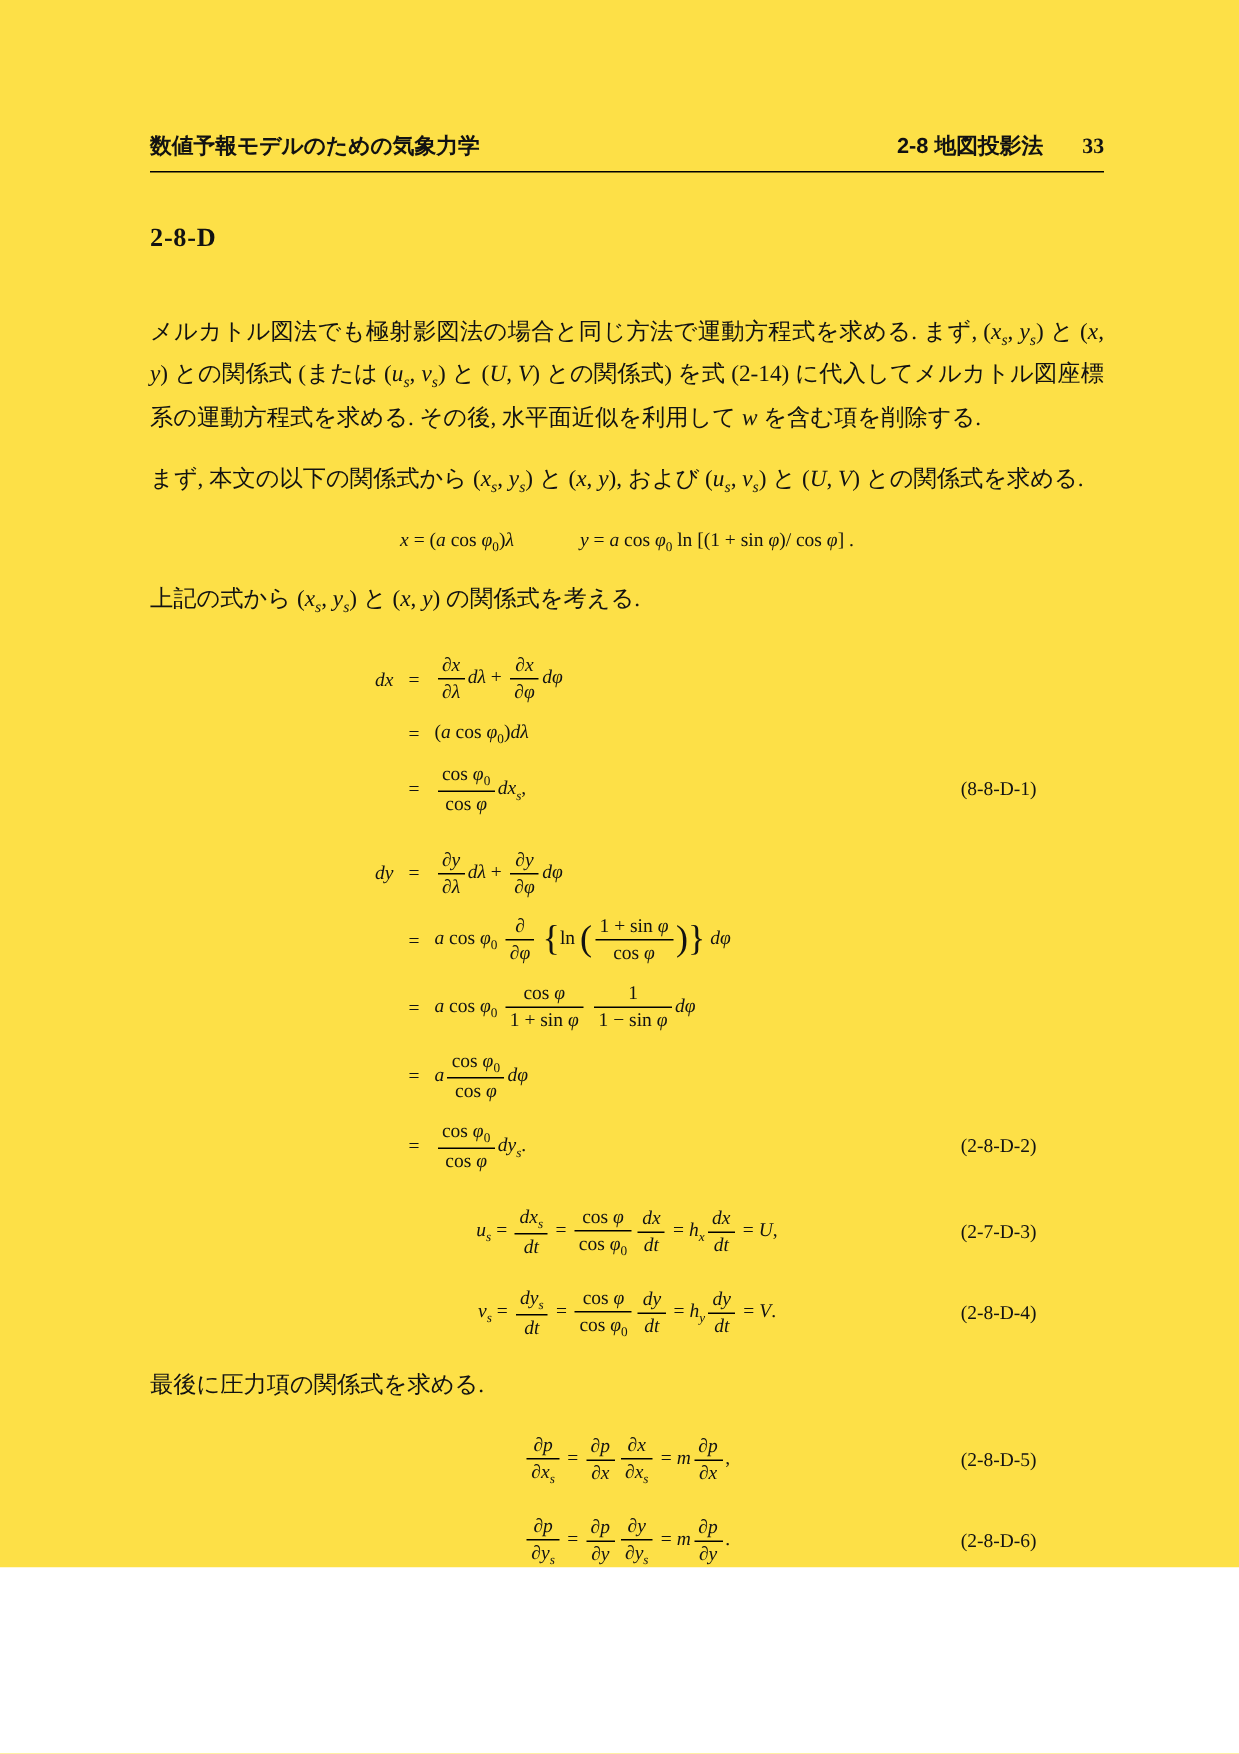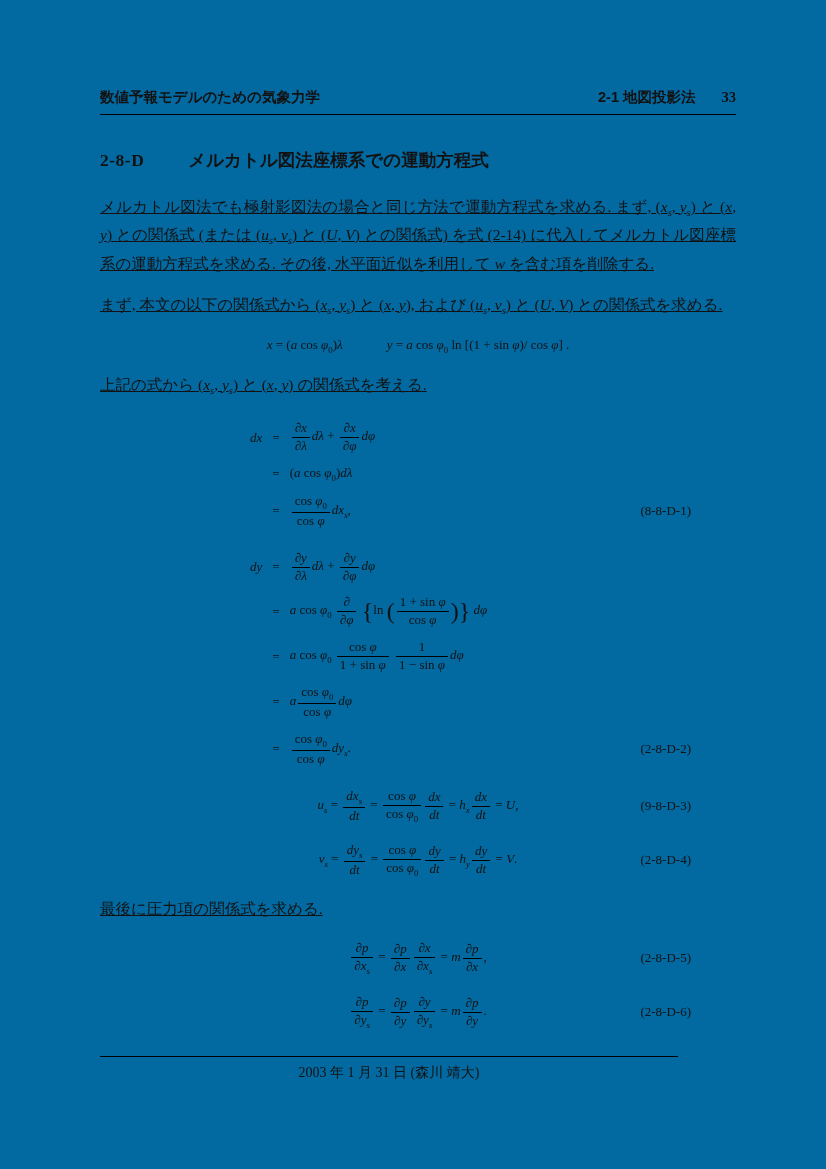--- a/index.html
+++ b/index.html
@@ -1,33 +1,33 @@
 <!DOCTYPE html>
 <html><head>
 <meta charset="utf-8">
 <style>
   html,body { margin:0; padding:0; background:#ffffff; }
   .page {
-    width:826px; height:1169px; background:#0369a1; position:relative;
+    width:826px; height:1045px; background:#fde047; position:relative;
     box-sizing:border-box; padding:88px 90px 0 100px;
     font-family:"Liberation Serif","DejaVu Serif",serif; color:#121212;
     overflow:hidden;
   }
   
   .hdr { display:flex; justify-content:space-between; align-items:baseline;
          font-family:"Liberation Sans","DejaVu Sans",sans-serif;
          font-weight:bold; font-size:14.5px; }
   .hdr .pgnum { font-family:"Liberation Serif","DejaVu Serif",serif; margin-left:26px; }
   .hrule { border-top:1.6px solid #000; margin-top:7px; }
   
-  .heading { margin:33px 0 22px 0; font-size:17.5px; font-weight:bold; display:flex; align-items:baseline; }
+  .heading { margin:33px 0 40px 0; font-size:17.5px; font-weight:bold; display:flex; align-items:baseline; }
   .heading .num { font-family:"Liberation Serif","DejaVu Serif",serif; margin-right:44px; letter-spacing:0.5px; }
   .heading .ttl { font-family:"Liberation Sans","DejaVu Sans",sans-serif; }
   
-  p.body { font-size:15.5px; line-height:1.74; margin:14px 0; text-align:justify;text-decoration:underline; }
+  p.body { font-size:15.5px; line-height:1.74; margin:14px 0; text-align:justify; }
   p.body i, .eq i { font-family:"Liberation Serif","DejaVu Serif",serif; }
   sub { font-size:68%; }
   
   .eq { font-size:13px; }
   .fr { display:inline-block; vertical-align:middle; text-align:center; margin:0 2px; }
   .fr .nu, .fr .de { display:block; padding:0 3px; line-height:1.3; white-space:nowrap; }
   .fr .de { border-top:1px solid #000; }
   .big { font-size:185%; vertical-align:middle; line-height:0; font-weight:300; }
   .sp { display:inline-block; width:44px; }
   .eqcenter { position:relative; text-align:center; margin:17px 0; white-space:nowrap; }
@@ -43,28 +43,27 @@
   .footer .date { text-align:center; font-size:14px; margin-top:7px; }
 </style>
 </head>
 <body>
 
 <div class="page">
 
   <div class="hdr">
     <span>数値予報モデルのための気象力学</span>
     <span>
-      <span>2-1 地図投影法</span><span class="pgnum">33</span>
+      <span>2-8 地図投影法</span><span class="pgnum">33</span>
     </span>
   </div>
   <div class="hrule"></div>
 
   <div class="heading">
     <span class="num">2-8-D</span>
-    <span class="ttl">メルカトル図法座標系での運動方程式</span>
   </div>
 
   <p class="body">メルカトル図法でも極射影図法の場合と同じ方法で運動方程式を求める. まず, (<i>x</i><sub><i>s</i></sub>, <i>y</i><sub><i>s</i></sub>) と (<i>x</i>, <i>y</i>) との関係式 (または (<i>u</i><sub><i>s</i></sub>, <i>v</i><sub><i>s</i></sub>) と (<i>U</i>, <i>V</i>) との関係式) を式 (2-14) に代入してメルカトル図座標系の運動方程式を求める. その後, 水平面近似を利用して <i>w</i> を含む項を削除する.</p>
 
   <p class="body">まず, 本文の以下の関係式から (<i>x</i><sub><i>s</i></sub>, <i>y</i><sub><i>s</i></sub>) と (<i>x</i>, <i>y</i>), および (<i>u</i><sub><i>s</i></sub>, <i>v</i><sub><i>s</i></sub>) と (<i>U</i>, <i>V</i>) との関係式を求める.</p>
 
   <div class="eq eqcenter">
     <span><i>x</i> = (<i>a</i> cos <i>φ</i><sub>0</sub>)<i>λ</i><span class="sp"></span><i>y</i> = <i>a</i> cos <i>φ</i><sub>0</sub> ln [(1 + sin <i>φ</i>)/ cos <i>φ</i>] .</span>
   </div>
 
@@ -110,21 +109,21 @@
 
     <span class="lhs"></span>
     <span class="rel">=</span>
     <span class="rhs"><span class="fr"><span class="nu">cos <i>φ</i><sub>0</sub></span><span class="de">cos <i>φ</i></span></span><i>dy</i><sub><i>s</i></sub>.</span>
     <span class="lab">(2-8-D-2)</span>
   </div>
 
 
   <div class="eq eqcenter">
     <span><i>u</i><sub><i>s</i></sub> = <span class="fr"><span class="nu"><i>dx</i><sub><i>s</i></sub></span><span class="de"><i>dt</i></span></span> = <span class="fr"><span class="nu">cos <i>φ</i></span><span class="de">cos <i>φ</i><sub>0</sub></span></span><span class="fr"><span class="nu"><i>dx</i></span><span class="de"><i>dt</i></span></span> = <i>h</i><sub><i>x</i></sub><span class="fr"><span class="nu"><i>dx</i></span><span class="de"><i>dt</i></span></span> = <i>U</i>,</span>
-    <span class="lab">(9-8-D-3)</span>
+    <span class="lab">(2-7-D-3)</span>
   </div>
   <div class="eq eqcenter">
     <span><i>v</i><sub><i>s</i></sub> = <span class="fr"><span class="nu"><i>dy</i><sub><i>s</i></sub></span><span class="de"><i>dt</i></span></span> = <span class="fr"><span class="nu">cos <i>φ</i></span><span class="de">cos <i>φ</i><sub>0</sub></span></span><span class="fr"><span class="nu"><i>dy</i></span><span class="de"><i>dt</i></span></span> = <i>h</i><sub><i>y</i></sub><span class="fr"><span class="nu"><i>dy</i></span><span class="de"><i>dt</i></span></span> = <i>V</i>.</span>
     <span class="lab">(2-8-D-4)</span>
   </div>
 
   <p class="body">最後に圧力項の関係式を求める.</p>
 
   <div class="eq eqcenter">
     <span><span class="fr"><span class="nu">∂<i>p</i></span><span class="de">∂<i>x</i><sub><i>s</i></sub></span></span> = <span class="fr"><span class="nu">∂<i>p</i></span><span class="de">∂<i>x</i></span></span><span class="fr"><span class="nu">∂<i>x</i></span><span class="de">∂<i>x</i><sub><i>s</i></sub></span></span> = <i>m</i><span class="fr"><span class="nu">∂<i>p</i></span><span class="de">∂<i>x</i></span></span>,</span>

